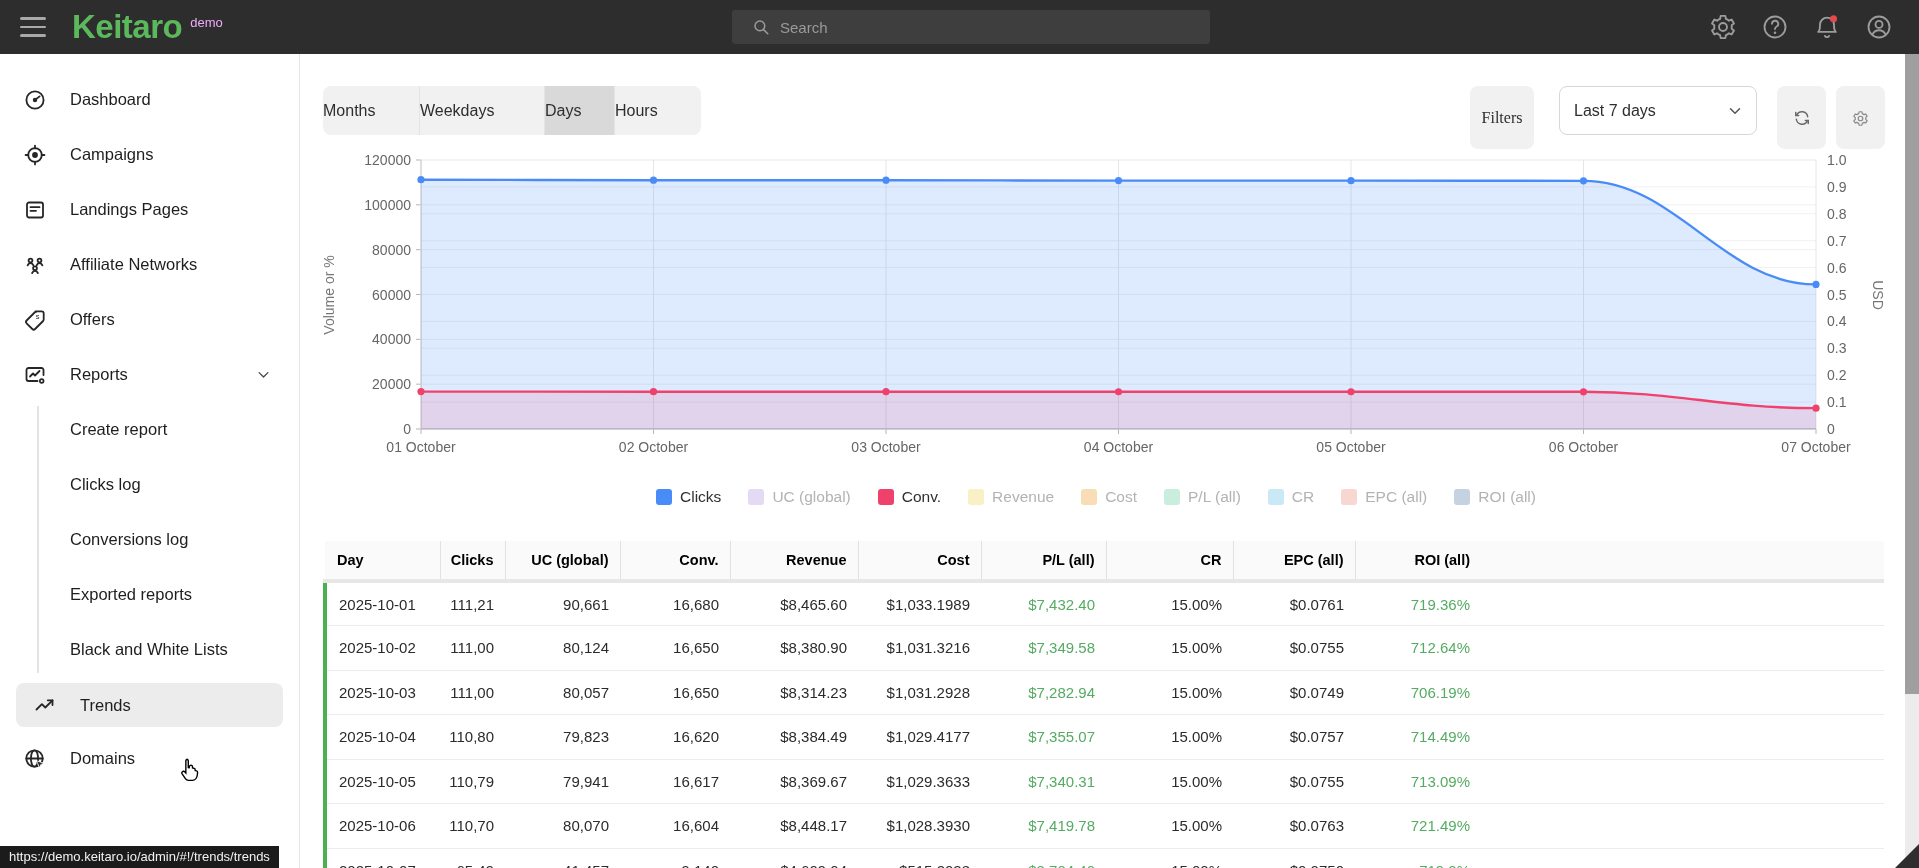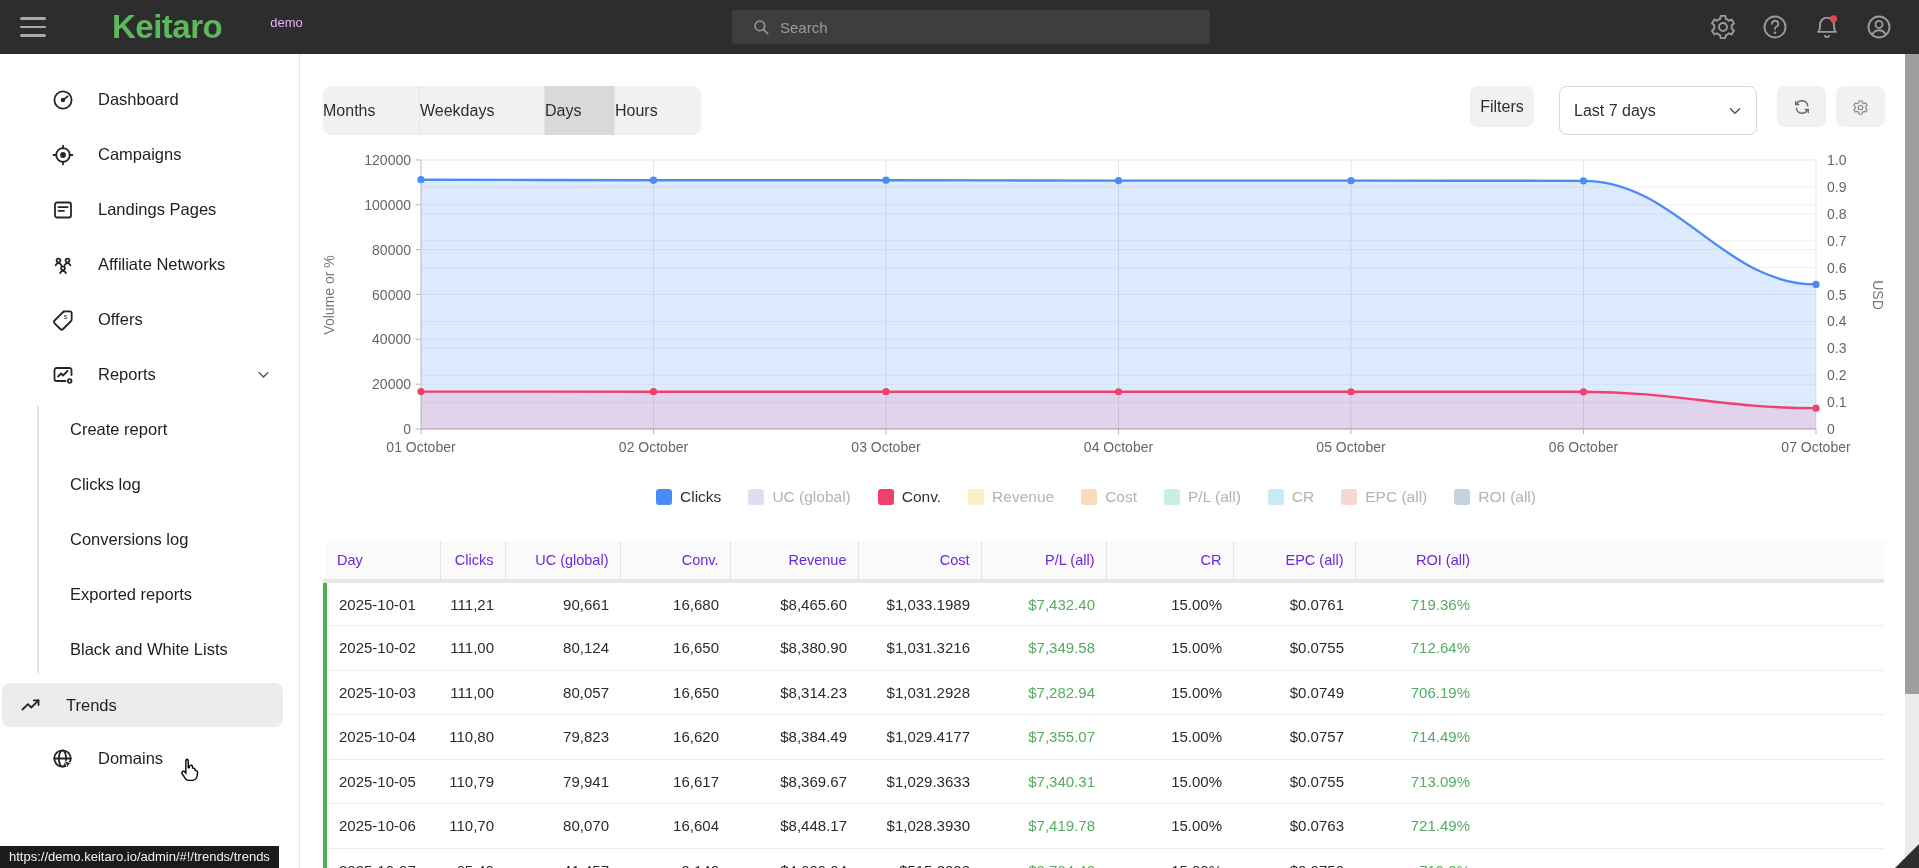--- a/index.html
+++ b/index.html
@@ -1,62 +1,62 @@
 <!DOCTYPE html>
 <html><head>
 <meta charset="utf-8">
 <style>
   * { margin:0; padding:0; box-sizing:border-box; }
   html,body { width:1919px; height:868px; overflow:hidden; background:#fff;
     font-family:"Liberation Sans","DejaVu Sans",sans-serif; }
 
   
   .topbar { position:absolute; left:0; top:0; width:1919px; height:54px; background:#2d2d2d;
-    display:flex; align-items:center; z-index:30;gap:40px; }
+    display:flex; align-items:center; z-index:30; }
   .hamburger { width:26px; height:20px; margin-left:20px; display:flex; flex-direction:column;
     justify-content:space-between; cursor:pointer; }
   .hamburger span { display:block; height:2.6px; background:#a9a9a9; border-radius:2px; }
   .brand { margin-left:26px; font-size:33px; font-weight:bold; color:#5cb85c; letter-spacing:-0.5px; }
   .env { margin-left:8px; margin-top:-10px; font-size:13px; color:#f0abfc; }
   .search { position:absolute; left:732px; top:10px; width:478px; height:34px; background:#3e3e3e;
     border-radius:3px; display:flex; align-items:center;padding-left:8px; }
   .search svg { margin-left:12px; flex:none; }
   .search input { background:transparent; border:none; outline:none; color:#d5d5d5; font-size:15px;
     margin-left:10px; width:400px; font-family:inherit; }
   .search input::placeholder { color:#9a9a9a; }
   .tb-icons { position:absolute; right:26px; top:0; height:54px; display:flex; align-items:center; gap:24px; }
   .tb-icon { width:28px; height:28px; position:relative; cursor:pointer; }
 
   
   .sidebar { position:absolute; left:0; top:54px; width:300px; height:814px; background:#fff;
     border-right:1px solid #e6e6e6; padding-top:18px; z-index:10; }
-  .sb-item { height:55px; display:flex; align-items:center; cursor:pointer; position:relative;margin-left:28px; }
+  .sb-item { height:55px; display:flex; align-items:center; cursor:pointer; position:relative; }
   .sb-icon { width:24px; height:24px; margin-left:23px; flex:none; }
   .sb-label { margin-left:23px; font-size:16.5px; color:#1e1e1e; white-space:nowrap; }
   .sb-chevron { position:absolute; right:28px; top:20px; }
   .sb-child { height:55px; display:flex; align-items:center; cursor:pointer; }
   .sb-child .sb-label { margin-left:70px; }
   .sb-children { position:relative; }
   .sb-children:before { content:""; position:absolute; left:37px; top:4px; bottom:4px; width:2px; background:#e3e3e3; }
-  .sb-item.active { height:44px; margin:6px 16px 0 2px; background:#ececec; border-radius:8px; }
+  .sb-item.active { height:44px; margin:6px 16px 0 16px; background:#ececec; border-radius:8px; }
   .sb-item.active .sb-icon { margin-left:17px; }
   .sb-item.after-active { margin-top:4px; }
 
   
   .main { position:absolute; left:301px; top:54px; width:1604px; height:814px; background:#fff; overflow:hidden; }
 
   .toolbar { position:absolute; left:0; top:32px; width:100%; height:49px; z-index:5; }
   .tabgroup { position:absolute; left:22px; top:0; height:49px; display:flex; background:#f1f1f1;
     border-radius:8px; overflow:hidden; }
   .tab { height:49px; line-height:49px; font-size:16px; color:#2e2e2e;
     cursor:pointer; border-left:1px solid #e4e4e4; }
   .tab:first-child { border-left:none; }
   .tab.selected { background:#d9d9d9; }
-  .btn { position:absolute; top:0; height:41px; background:#f1f1f1; border-radius:8px; border:none;
-    font-size:16px; color:#2e2e2e; cursor:pointer; font-family:Liberation Sans, sans-serif; }
+  .btn { position:absolute; top:0; height:63px; background:#f1f1f1; border-radius:8px; border:none;
+    font-size:16px; color:#2e2e2e; cursor:pointer; font-family:Liberation Serif, serif; }
   #filters-btn { left:1169px; width:64px; }
   .select { position:absolute; left:1258px; top:0; width:198px; height:49px; background:#fff;
     border:1px solid #d7d7d7; border-radius:8px; display:flex; align-items:center; cursor:pointer; }
   .select .val { margin-left:14px; font-size:16px; color:#2e2e2e; flex:1; }
   .select svg { margin-right:12px; }
   #refresh-btn { left:1476px; width:49px; }
   #chartcfg-btn { left:1535px; width:49px; }
   .btn svg { vertical-align:middle; }
 
   #chart-svg { position:absolute; left:0; top:0; width:1604px; height:485px; pointer-events:none; z-index:1; }
@@ -64,21 +64,21 @@
   .legend { position:absolute; left:0; top:434px; width:1590px; display:flex; justify-content:center;
     gap:27px; z-index:5; }
   .lg-item { display:flex; align-items:center; gap:8px; cursor:pointer; }
   .lg-swatch { width:16px; height:16px; border-radius:3px; flex:none; }
   .lg-label { font-size:15.5px; color:#2f2f2f; }
   .lg-item.off .lg-label { color:#b3b3b3; }
 
   
   table.report { position:absolute; left:22px; top:487px; width:1559px; border-collapse:collapse;
     table-layout:fixed; }
-  table.report th { height:40px; font-weight:normal; font-size:14.5px; color:#6d28d9;
+  table.report th { height:40px; font-weight:bold; font-size:14.5px; color:#000000;
     background:#fafafa; border-bottom:4px solid #e7e7e7; border-right:1px solid #e2e2e2;
     text-align:right; padding-right:11px; cursor:pointer; }
   table.report th.day { text-align:left; padding-left:12px; }
   table.report th.roi, table.report th.filler { border-right:none; }
   table.report td { height:44.5px; font-size:15px; color:#2b2b2b; text-align:right;
     padding-right:11px; border-bottom:1px solid #ececec; background:#fff; white-space:nowrap; overflow:hidden; }
   table.report td.day { text-align:left; padding-left:12px; border-left:4px solid #4caf50; }
   table.report td.green { color:#55ab63; }
 
   

